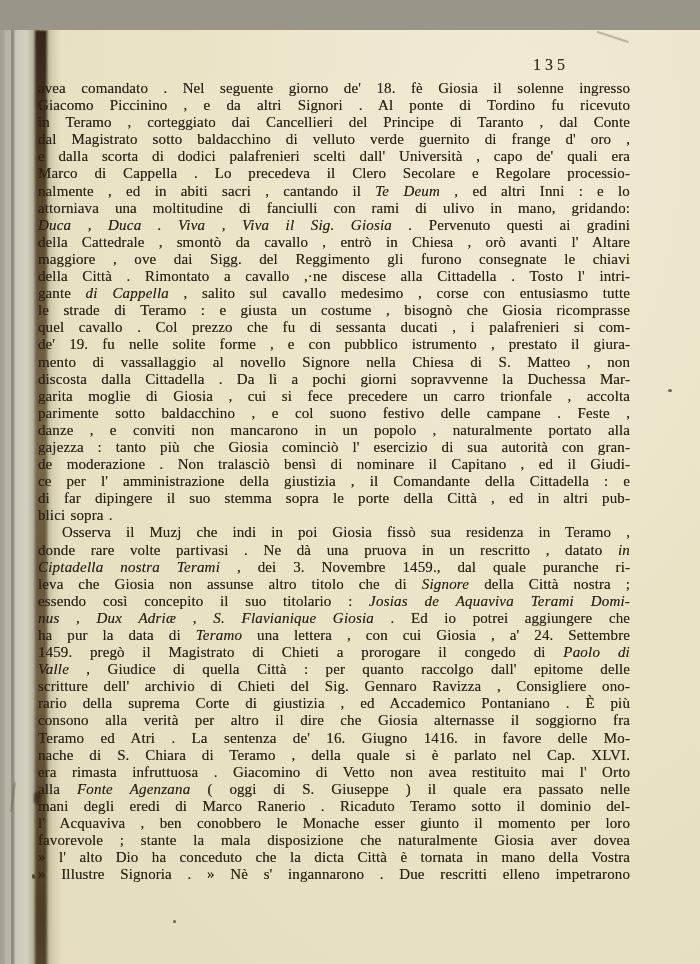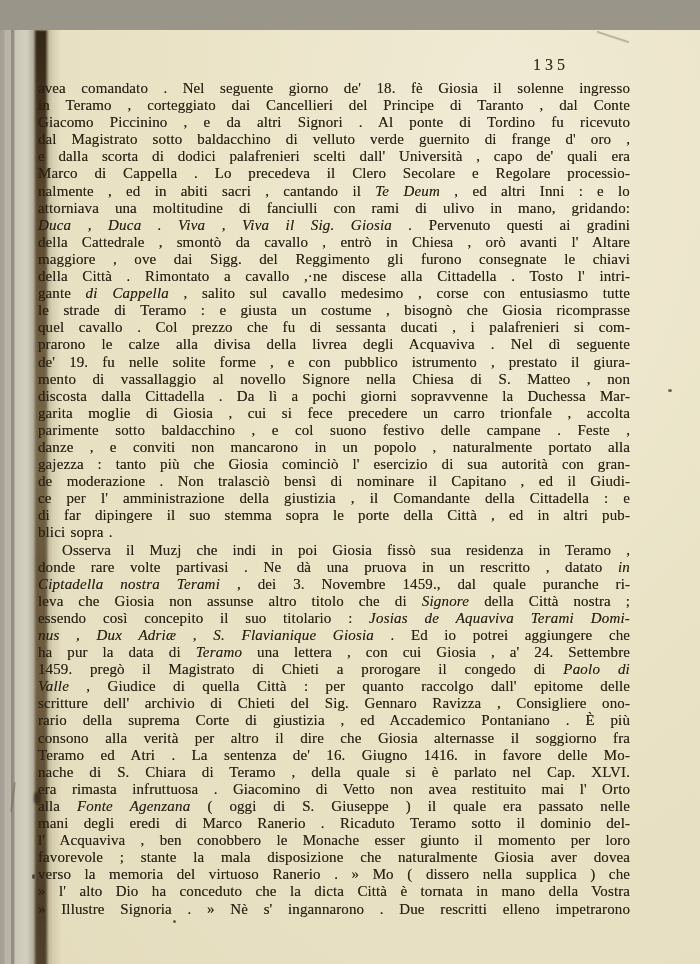--- a/index.html
+++ b/index.html
@@ -84,35 +84,34 @@
   <div class="crease"></div>
   <div class="scratch"></div>
   <div class="speck speck-a"></div>
   <div class="speck speck-b"></div>
   <div class="speck speck-c"></div>
 
   <div class="page-number">135</div>
 
   <div class="text-block">
       <div class="line">avea comandato . Nel seguente giorno de' 18. fè Giosia il solenne ingresso</div>
+      <div class="line">Giacomo Piccinino , e da altri Signori . Al ponte di Tordino fu ricevuto</div>
       <div class="line">in Teramo , corteggiato dai Cancellieri del Principe di Taranto , dal Conte</div>
-      <div class="line">Giacomo Piccinino , e da altri Signori . Al ponte di Tordino fu ricevuto</div>
       <div class="line">dal Magistrato sotto baldacchino di velluto verde guernito di frange d' oro ,</div>
       <div class="line">e dalla scorta di dodici palafrenieri scelti dall' Università , capo de' quali era</div>
       <div class="line">Marco di Cappella . Lo precedeva il Clero Secolare e Regolare processio-</div>
       <div class="line">nalmente , ed in abiti sacri , cantando il <i>Te Deum</i> , ed altri Inni : e lo</div>
       <div class="line">attorniava una moltitudine di fanciulli con rami di ulivo in mano, gridando:</div>
       <div class="line"><i>Duca , Duca . Viva , Viva il Sig. Giosia .</i> Pervenuto questi ai gradini</div>
       <div class="line">della Cattedrale , smontò da cavallo , entrò in Chiesa , orò avanti l' Altare</div>
       <div class="line">maggiore , ove dai Sigg. del Reggimento gli furono consegnate le chiavi</div>
       <div class="line">della Città . Rimontato a cavallo ,·ne discese alla Cittadella . Tosto l' intri-</div>
       <div class="line">gante <i>di Cappella</i> , salito sul cavallo medesimo , corse con entusiasmo tutte</div>
       <div class="line">le strade di Teramo : e giusta un costume , bisognò che Giosia ricomprasse</div>
       <div class="line">quel cavallo . Col prezzo che fu di sessanta ducati , i palafrenieri si com-</div>
-      <div class="line">prarono le calze alla divisa della livrea degli Acquaviva . Nel dì seguente</div>
       <div class="line">de' 19. fu nelle solite forme , e con pubblico istrumento , prestato il giura-</div>
       <div class="line">mento di vassallaggio al novello Signore nella Chiesa di S. Matteo , non</div>
       <div class="line">discosta dalla Cittadella . Da lì a pochi giorni sopravvenne la Duchessa Mar-</div>
       <div class="line">garita moglie di Giosia , cui si fece precedere un carro trionfale , accolta</div>
       <div class="line">parimente sotto baldacchino , e col suono festivo delle campane . Feste ,</div>
       <div class="line">danze , e conviti non mancarono in un popolo , naturalmente portato alla</div>
       <div class="line">gajezza : tanto più che Giosia cominciò l' esercizio di sua autorità con gran-</div>
       <div class="line">de moderazione . Non tralasciò bensì di nominare il Capitano , ed il Giudi-</div>
       <div class="line">ce per l' amministrazione della giustizia , il Comandante della Cittadella : e</div>
       <div class="line">di far dipingere il suo stemma sopra le porte della Città , ed in altri pub-</div>
@@ -129,17 +128,16 @@
       <div class="line">scritture dell' archivio di Chieti del Sig. Gennaro Ravizza , Consigliere ono-</div>
       <div class="line">rario della suprema Corte di giustizia , ed Accademico Pontaniano . È più</div>
       <div class="line">consono alla verità per altro il dire che Giosia alternasse il soggiorno fra</div>
       <div class="line">Teramo ed Atri . La sentenza de' 16. Giugno 1416. in favore delle Mo-</div>
       <div class="line">nache di S. Chiara di Teramo , della quale si è parlato nel Cap. XLVI.</div>
       <div class="line">era rimasta infruttuosa . Giacomino di Vetto non avea restituito mai l' Orto</div>
       <div class="line">alla <i>Fonte Agenzana</i> ( oggi di S. Giuseppe ) il quale era passato nelle</div>
       <div class="line">mani degli eredi di Marco Ranerio . Ricaduto Teramo sotto il dominio del-</div>
       <div class="line">l' Acquaviva , ben conobbero le Monache esser giunto il momento per loro</div>
       <div class="line">favorevole ; stante la mala disposizione che naturalmente Giosia aver dovea</div>
-      <div class="line">verso la memoria del virtuoso Ranerio . » Mo ( dissero nella supplica ) che</div>
       <div class="line">» l' alto Dio ha conceduto che la dicta Città è tornata in mano della Vostra</div>
       <div class="line">» Illustre Signoria . » Nè s' ingannarono . Due rescritti elleno impetrarono</div>
     </div>
 </div>
 
 </body></html>

